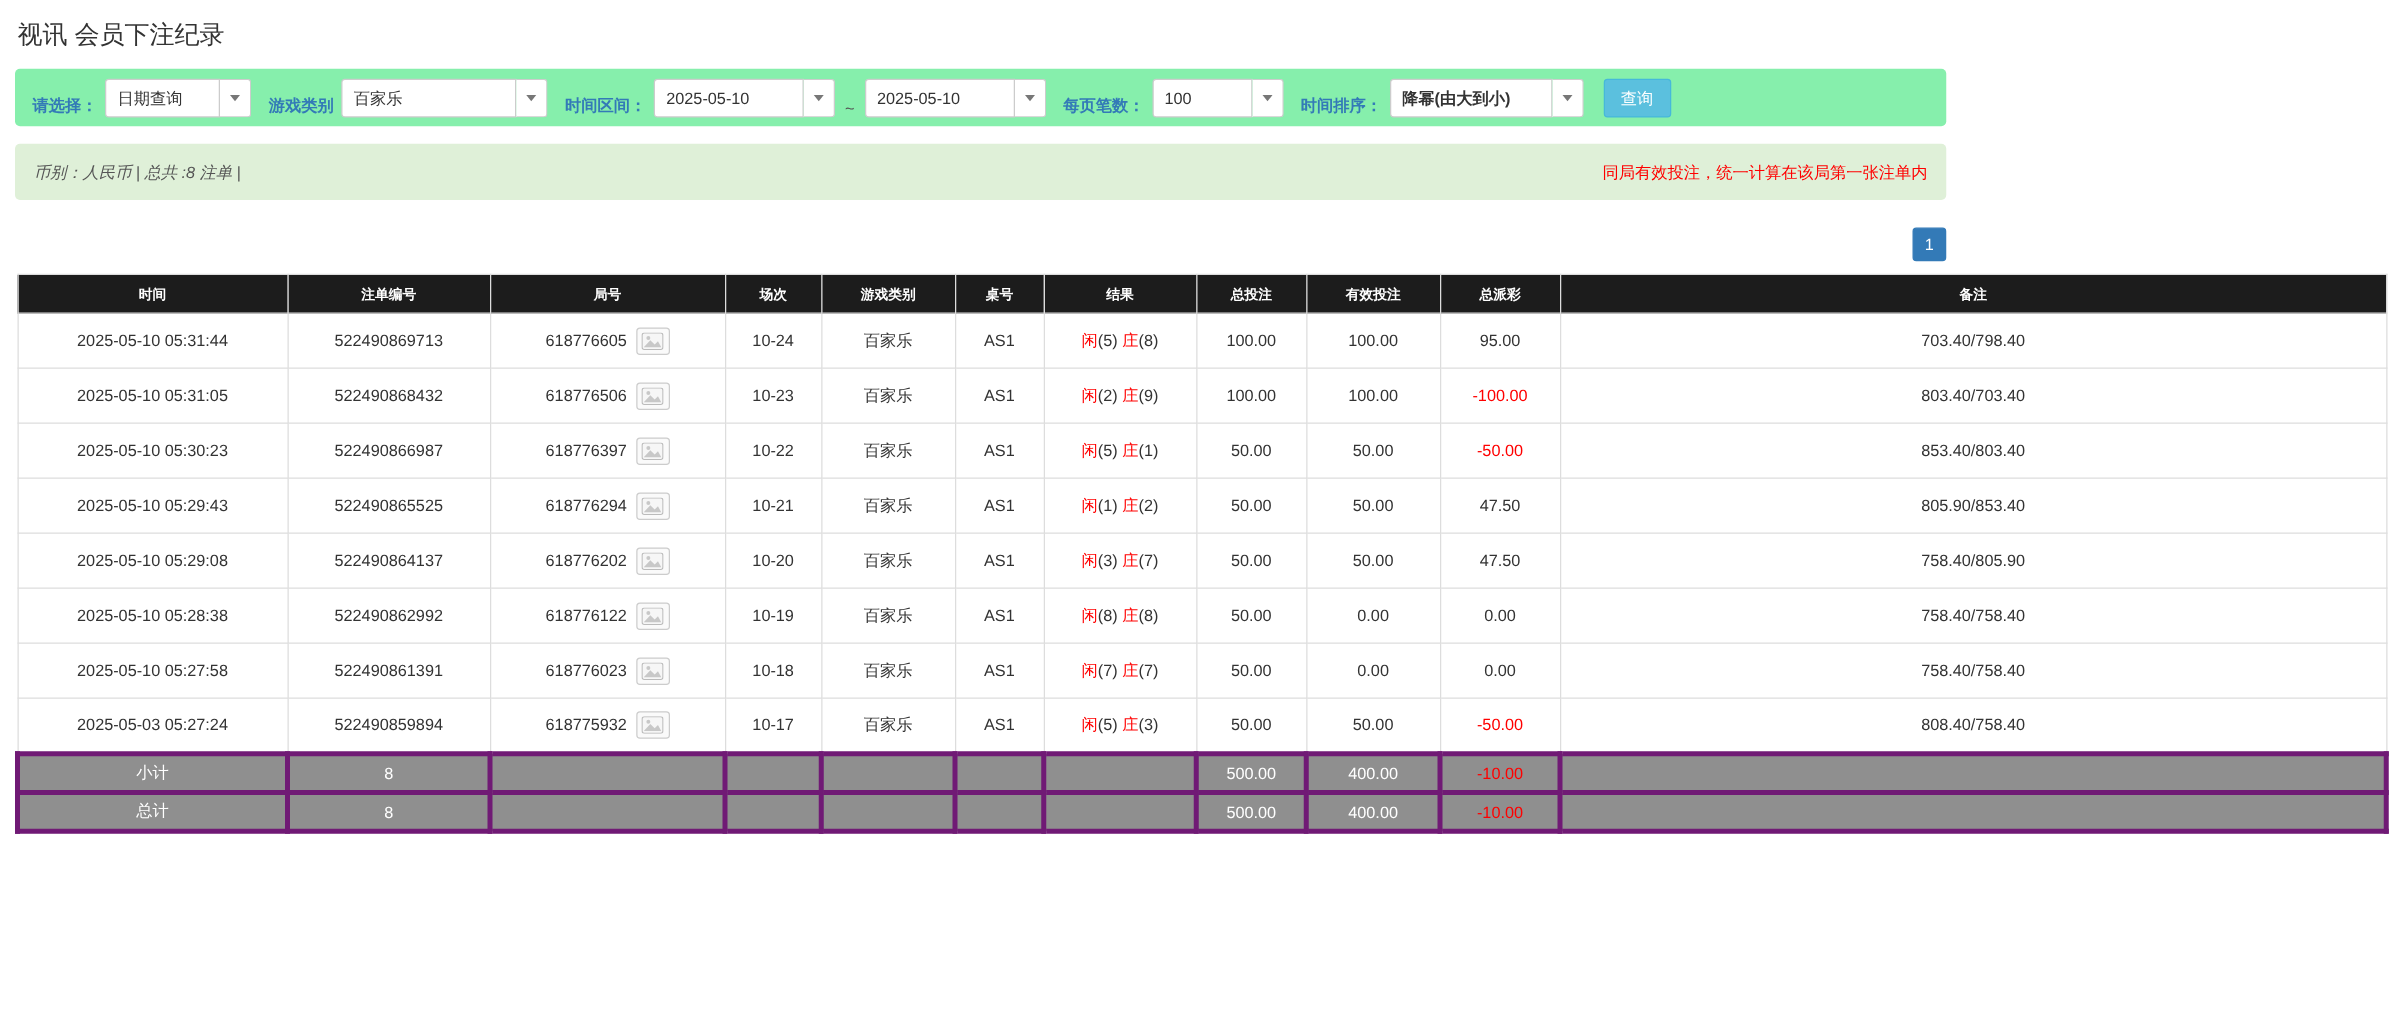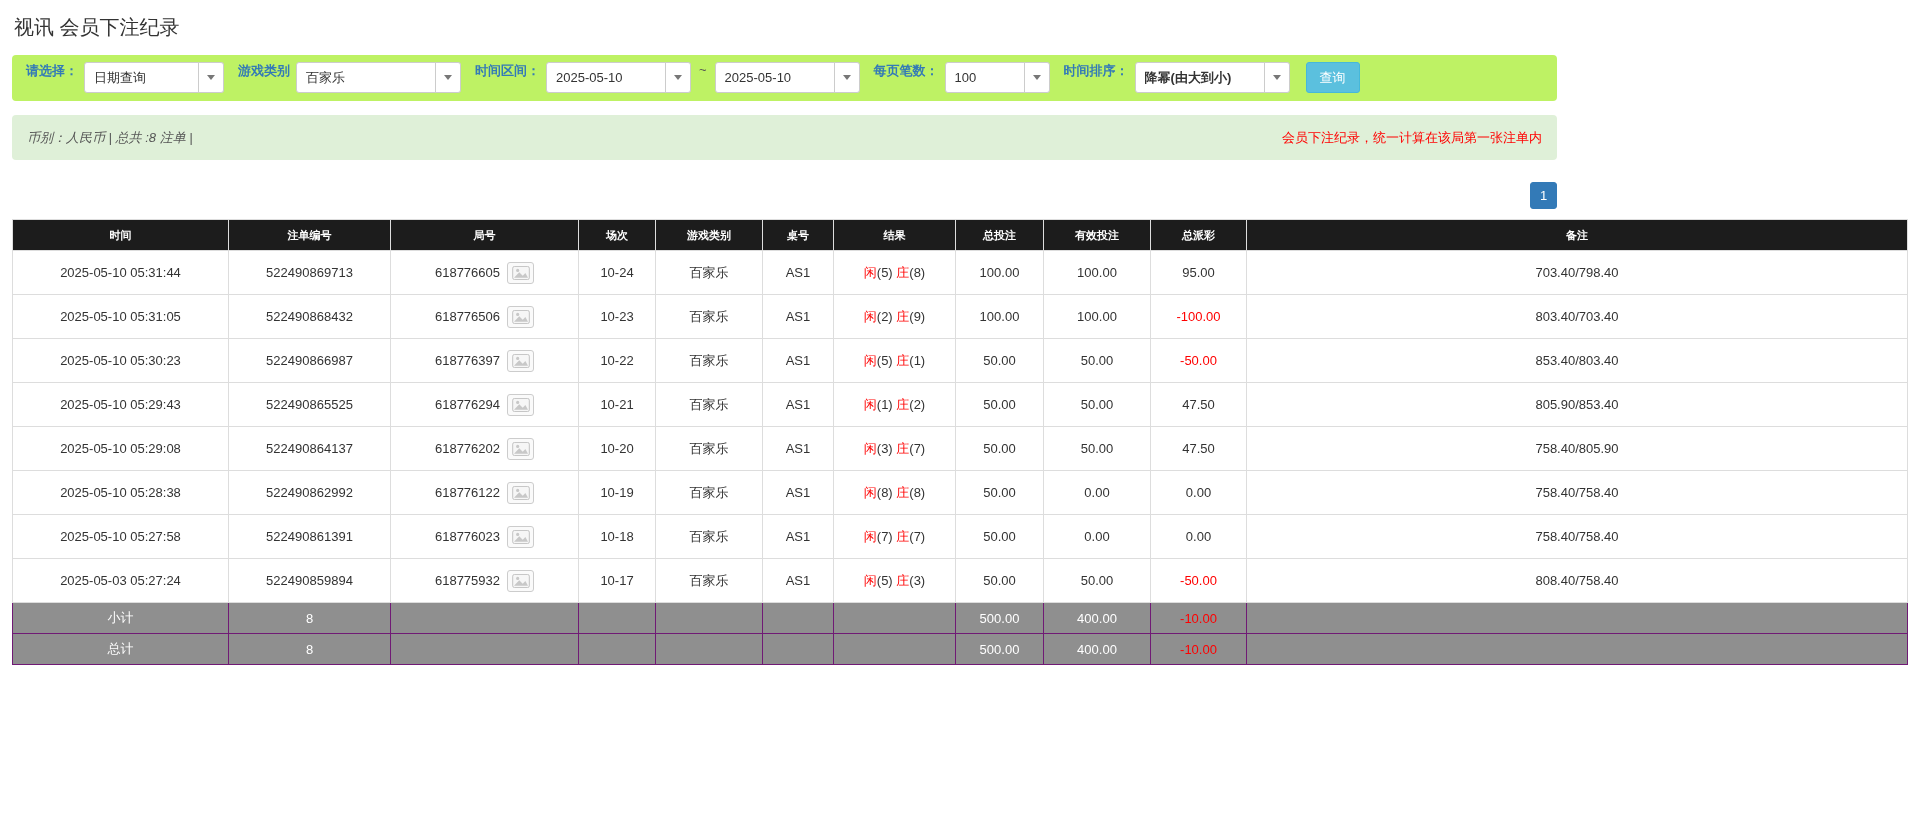--- a/index.html
+++ b/index.html
@@ -16,26 +16,26 @@
   .page-title {
     font-size: 20px;
     font-weight: 400;
     color: #333;
     margin: 4px 0 14px 2px;
   }
 
   
   .filter-bar {
     width: 1545px;
-    background: #bef264;
+    background: #86efac;
     border-radius: 4px;
     padding: 7px 14px;
     height: 46px;
     display: flex;
-    align-items: flex-start;
+    align-items: flex-end;
     gap: 6px;
   }
   .filter-label {
     color: #337ab7;
     font-weight: bold;
     font-size: 13px;
     margin-left: 8px;
     white-space: nowrap;
   }
   .filter-label:first-child { margin-left: 0; }
@@ -61,21 +61,21 @@
     align-items: center;
     justify-content: center;
     cursor: pointer;
   }
   .caret {
     width: 0; height: 0;
     border-left: 4px solid transparent;
     border-right: 4px solid transparent;
     border-top: 5px solid #777;
   }
-  .w115 { width: 115px; }
+  .w115 { width: 92px; }
   .w140 { width: 140px; }
   .w120 { width: 120px; }
   .w80  { width: 80px;  }
   .w130 { width: 130px; font-weight: bold; }
   .tilde { color: #555; margin: 0 2px; }
   .search-btn {
     margin-left: 10px;
     background: #5bc0de;
     border: 1px solid #46b8da;
     color: #fff;
@@ -146,21 +146,21 @@
     vertical-align: middle;
     overflow: hidden;
     white-space: nowrap;
   }
   .records tfoot td {
     background: #8f8f8f;
     color: #fff;
     height: 31px;
     text-align: center;
     font-size: 13px;
-    border: 1px solid #701a75;
+    border: 4px solid #701a75;
   }
   .blue-val { color: #337ab7; cursor: pointer; }
   .neg { color: #f00 !important; }
   .tfoot .neg { color: #f00; }
   .r-char { color: #f00; }
   .r-num  { color: #333; }
   .round-cell-inner {
     display: inline-flex;
     align-items: center;
     gap: 7px;
@@ -230,21 +230,21 @@
       <span class="caret-btn">
           <span class="caret"></span>
         </span>
     </div>
 
     <button class="search-btn">查询</button>
   </div>
 
   <div class="summary-bar">
     <span class="summary-left">币别：人民币 | 总共 :8 注单 |</span>
-    <span class="summary-right">会员下注纪录，统一计算在该局第一张注单内</span>
+    <span class="summary-right">同局有效投注，统一计算在该局第一张注单内</span>
   </div>
 
   <div class="pagination-row">
     <button class="page-btn">1</button>
   </div>
 
   <table class="records">
     <colgroup>
       <col style="width:216px">
         <col style="width:162px">

